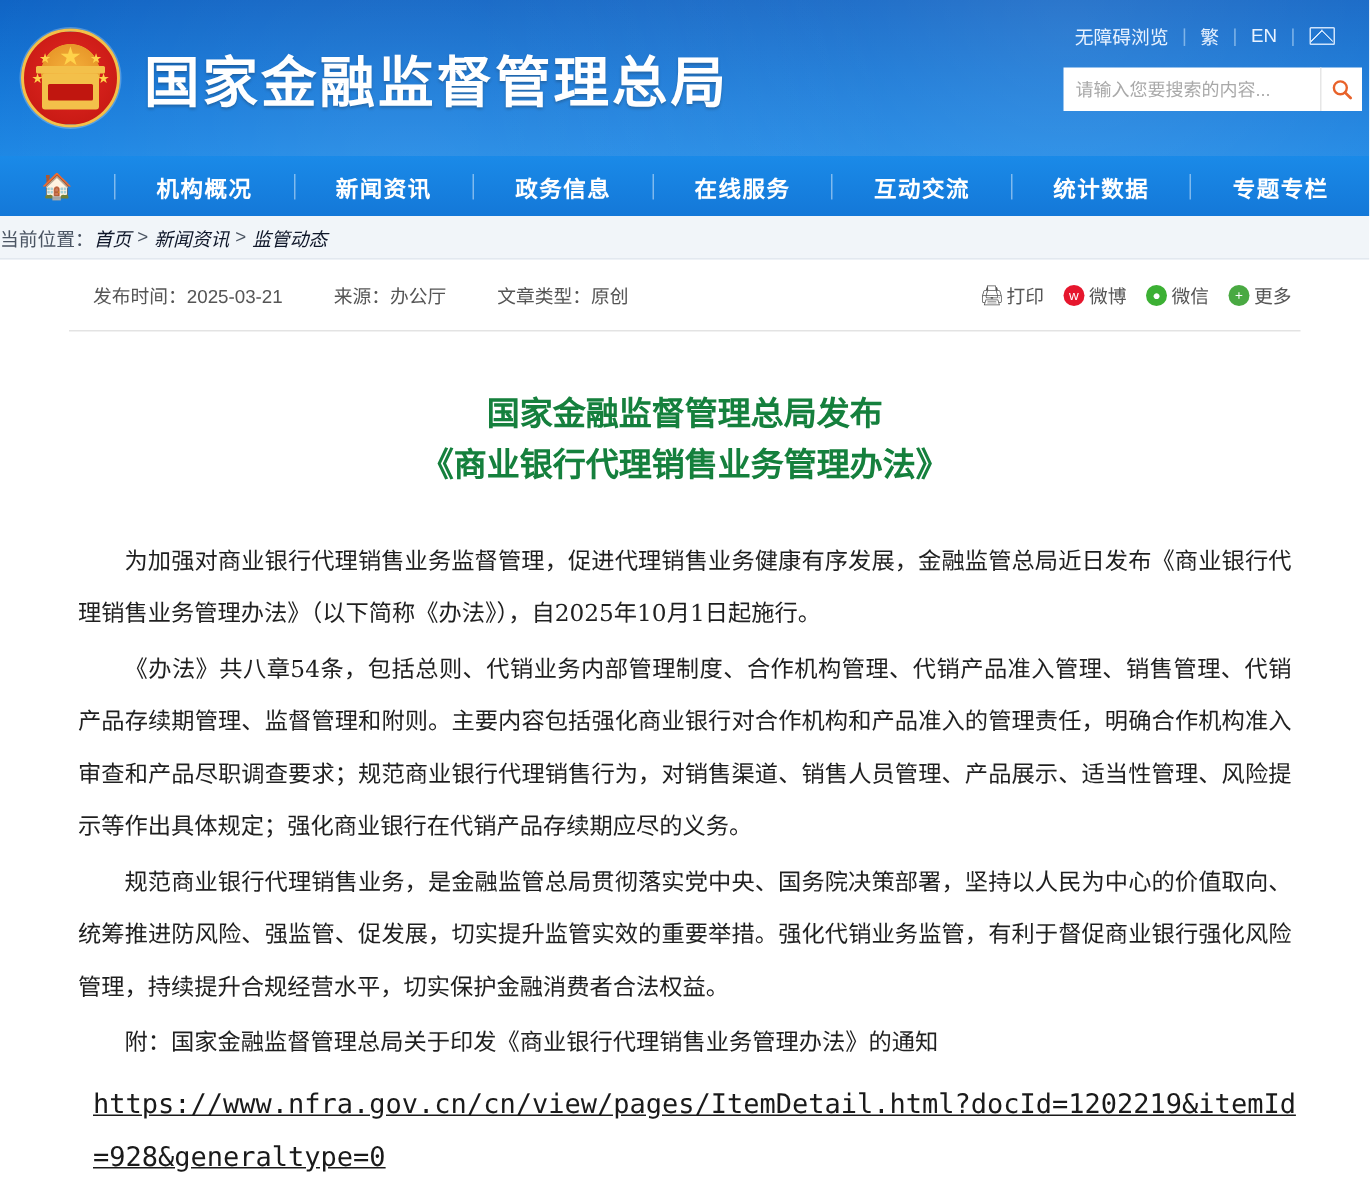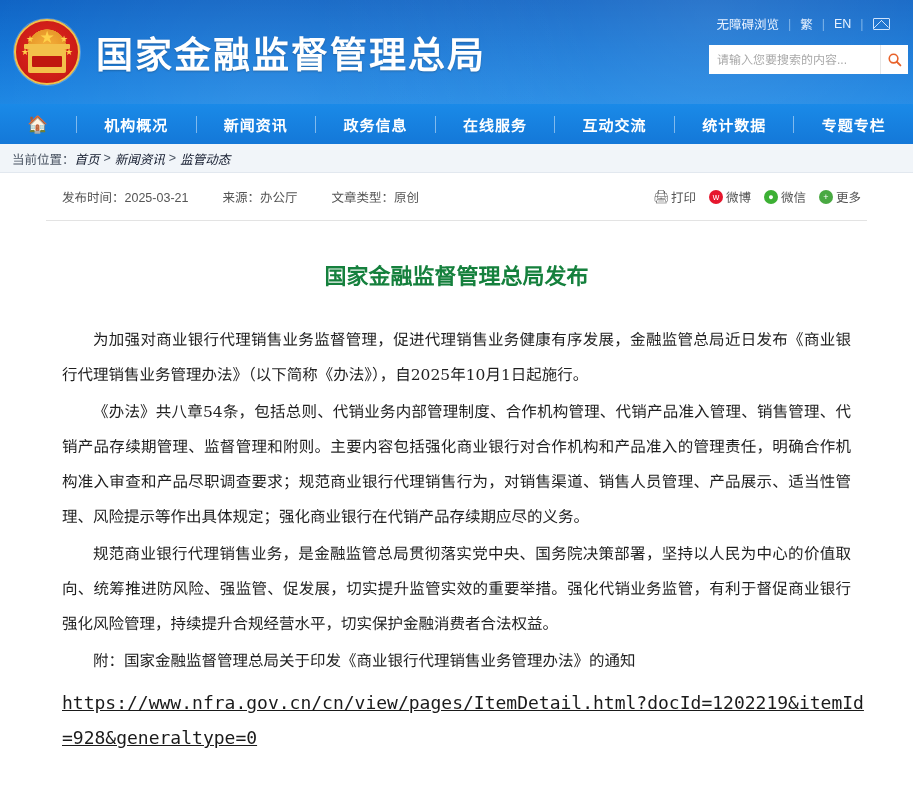--- a/index.html
+++ b/index.html
@@ -178,21 +178,21 @@
     background: rgba(255,255,255,0.45);
   }
 
   
   .crumb {
     height: 29px;
     background: #f1f5f9;
     border-bottom: 1px solid #e2e8ef;
     display: flex;
     align-items: center;
-    padding-left: 12px;
+    padding-left: 0;
     font-size: 12.5px;
     color: #4b5563;
   }
   .crumb a { color: #0f172a; text-decoration: none; font-style: italic; }
   .crumb .sep { margin: 0 4px; }
 
   
   .article {
     padding: 0 46px;
   }
@@ -244,21 +244,21 @@
 
   .body {
     margin-top: 30px;
     font-size: 15.5px;
     line-height: 35px;
     color: #1f1f1f;
     text-align: justify;
     font-family: "DejaVu Serif", "Liberation Serif", serif;
   }
   .body p {
-    margin: 0 16px 2px;
+    margin: 0 6px 2px;
     text-indent: 2em;
   }
   .attach {
     margin-top: 36px;
     text-indent: 2em;
   }
   .doclink {
     display: block;
     margin-top: 6px;
     font-family: "DejaVu Sans Mono", "Liberation Mono", monospace;
@@ -367,20 +367,21 @@
         </span>
         <span class="it">
           <span class="ic more">+</span>
           <span>更多</span>
         </span>
       </span>
     </div>
 
     <h1 class="title">
       <span>国家金融监督管理总局发布</span>
+      <span class="l2">《商业银行代理销售业务管理办法》</span>
     </h1>
 
     <div class="body">
       <p>为加强对商业银行代理销售业务监督管理，促进代理销售业务健康有序发展，金融监管总局近日发布《商业银行代理销售业务管理办法》（以下简称《办法》），自2025年10月1日起施行。</p>
       <p>《办法》共八章54条，包括总则、代销业务内部管理制度、合作机构管理、代销产品准入管理、销售管理、代销产品存续期管理、监督管理和附则。主要内容包括强化商业银行对合作机构和产品准入的管理责任，明确合作机构准入审查和产品尽职调查要求；规范商业银行代理销售行为，对销售渠道、销售人员管理、产品展示、适当性管理、风险提示等作出具体规定；强化商业银行在代销产品存续期应尽的义务。</p>
       <p>规范商业银行代理销售业务，是金融监管总局贯彻落实党中央、国务院决策部署，坚持以人民为中心的价值取向、统筹推进防风险、强监管、促发展，切实提升监管实效的重要举措。强化代销业务监管，有利于督促商业银行强化风险管理，持续提升合规经营水平，切实保护金融消费者合法权益。</p>
 
       <p class="attach">附：国家金融监督管理总局关于印发《商业银行代理销售业务管理办法》的通知</p>
       <a class="doclink" href="#">https://www.nfra.gov.cn/cn/view/pages/ItemDetail.html?docId=1202219&amp;itemId=928&amp;generaltype=0</a>
     </div>

